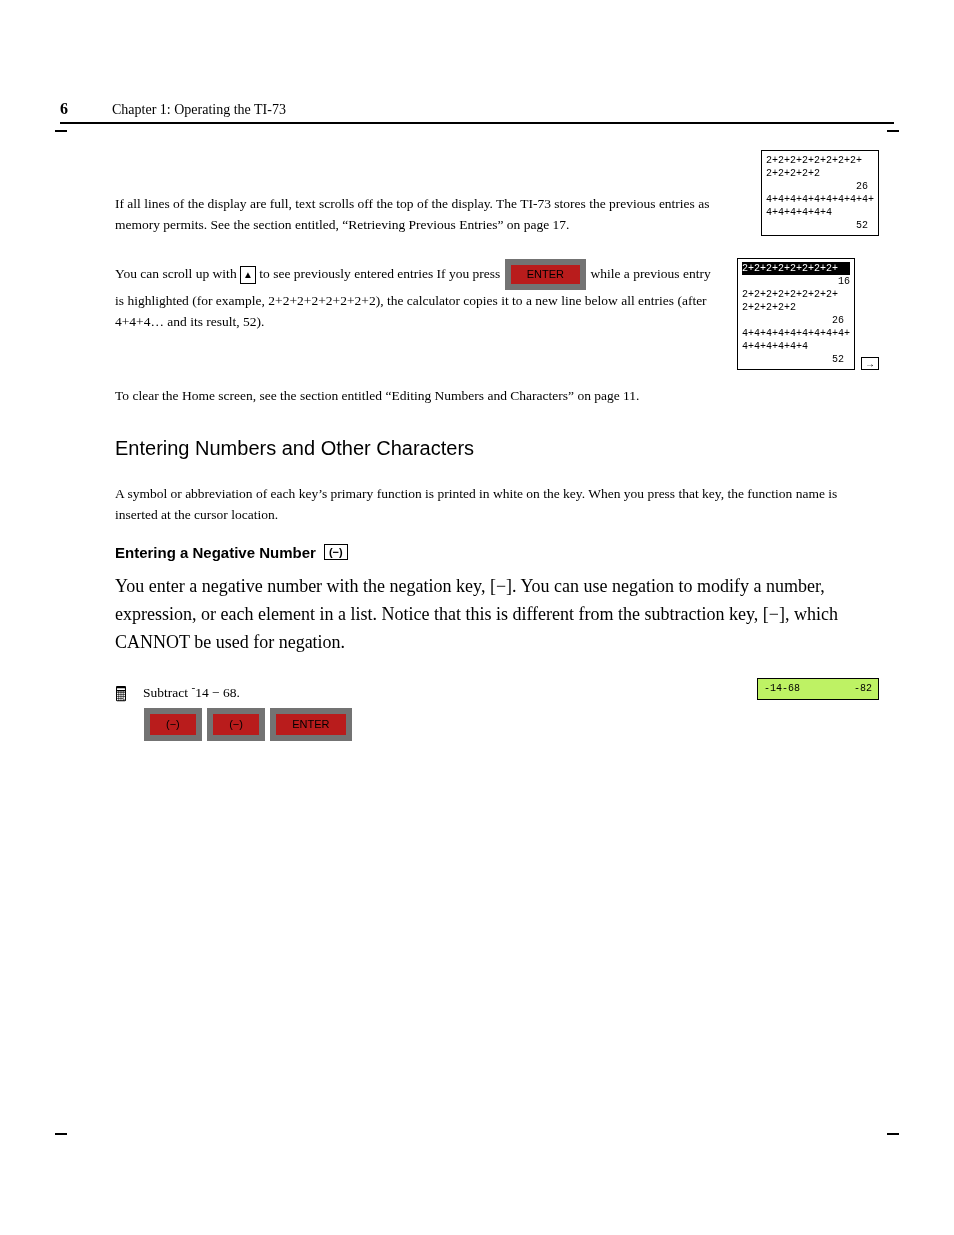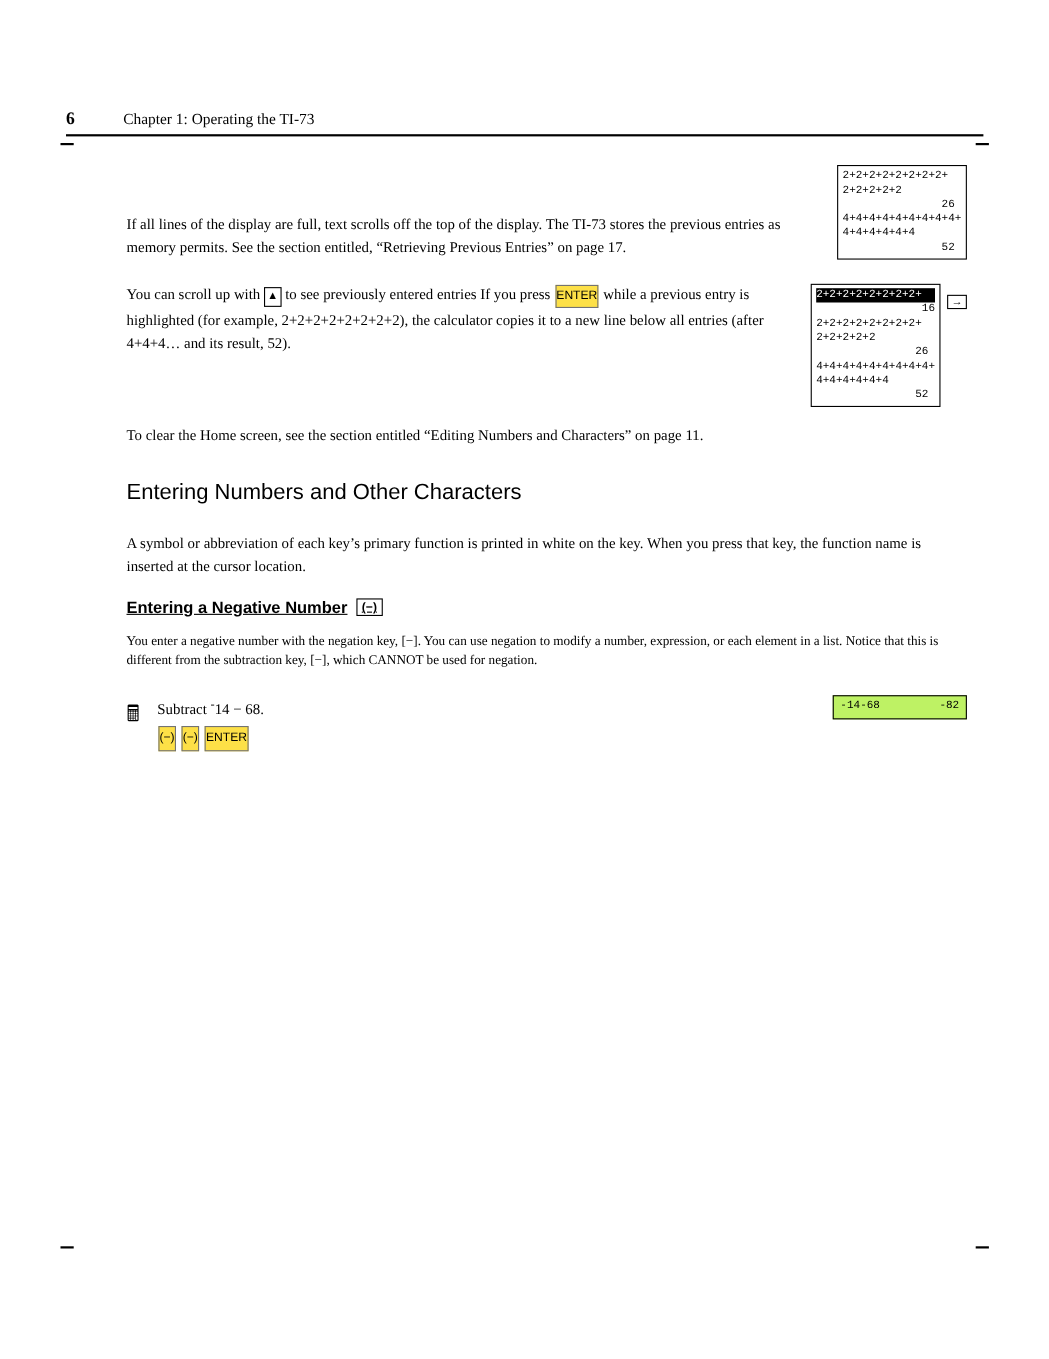--- a/index.html
+++ b/index.html
@@ -142,21 +142,21 @@
 
     .section-scrollup .text-col {
       flex: 1;
       font-size: 13.5px;
       line-height: 1.55;
     }
 
     .screen-with-arrow {
       display: flex;
       flex-direction: row;
-      align-items: flex-start;
+      align-items: flex-end;
       gap: 6px;
     }
 
     
     .section-clear {
       margin-top: 16px;
       font-size: 13.5px;
       line-height: 1.55;
     }
 
@@ -178,35 +178,34 @@
 
     
     .subsection-heading {
       margin-top: 18px;
       font-family: Arial, Helvetica, sans-serif;
       font-size: 15px;
       font-weight: bold;
       display: flex;
       align-items: center;
       gap: 8px;
-      text-decoration: underline;
     }
 
     .key-inline {
       font-family: Arial, Helvetica, sans-serif;
       font-size: 11px;
       border: 1px solid #000;
       padding: 1px 4px;
       display: inline-block;
       background: #fff;
     }
 
     .section-negnum {
       margin-top: 12px;
-      font-size: 12px;
+      font-size: 18px;
       line-height: 1.55;
     }
 
     
     .example-row {
       display: flex;
       flex-direction: row;
       margin-top: 22px;
       align-items: flex-start;
       gap: 16px;
@@ -222,26 +221,26 @@
       flex: 1;
       font-size: 13.5px;
       line-height: 1.7;
     }
 
     .example-screen {
       flex-shrink: 0;
     }
 
     .key-box {
-      border: 1px solid #737373;
-      padding: 1px 0;
+      border: 6px solid #737373;
+      padding: 1px 16px;
       display: inline-block;
       font-size: 11px;
       font-family: Arial, Helvetica, sans-serif;
-      background: #fde047;
+      background: #b91c1c;
       margin: 1px;
     }
 
     .result-screen {
       border: 1px solid #000;
       font-family: 'Courier New', Courier, monospace;
       font-size: 10px;
       padding: 3px 6px;
       background: #bef264;
       white-space: pre;

